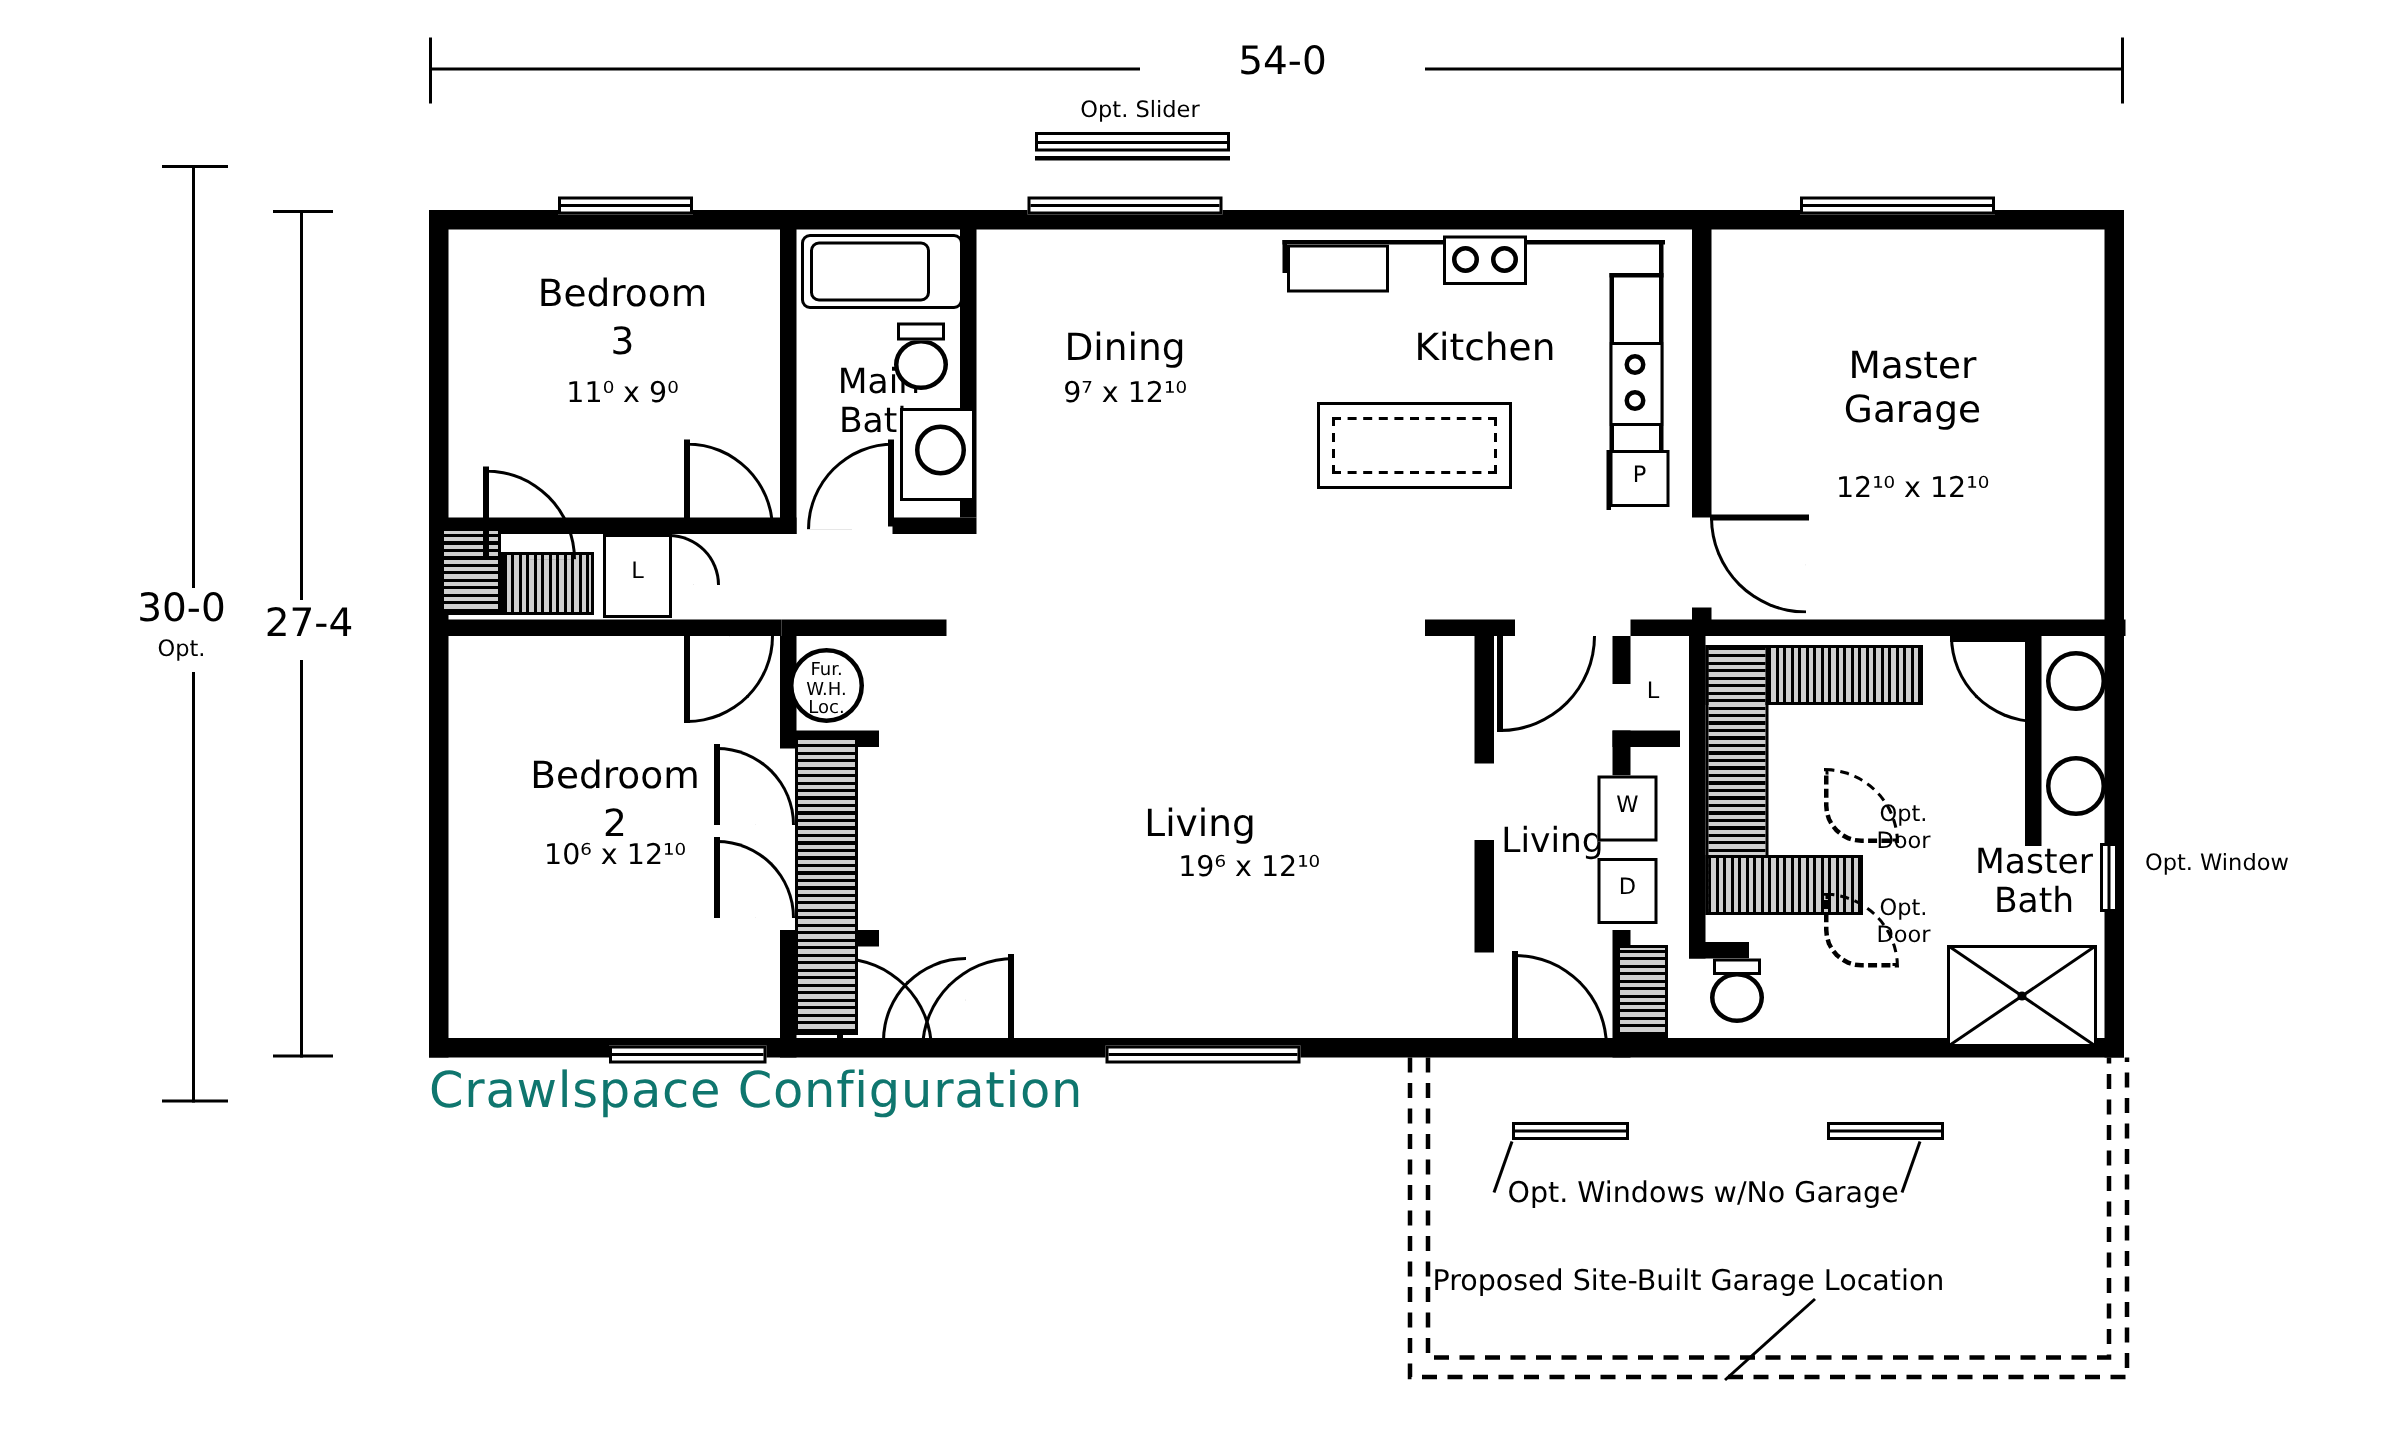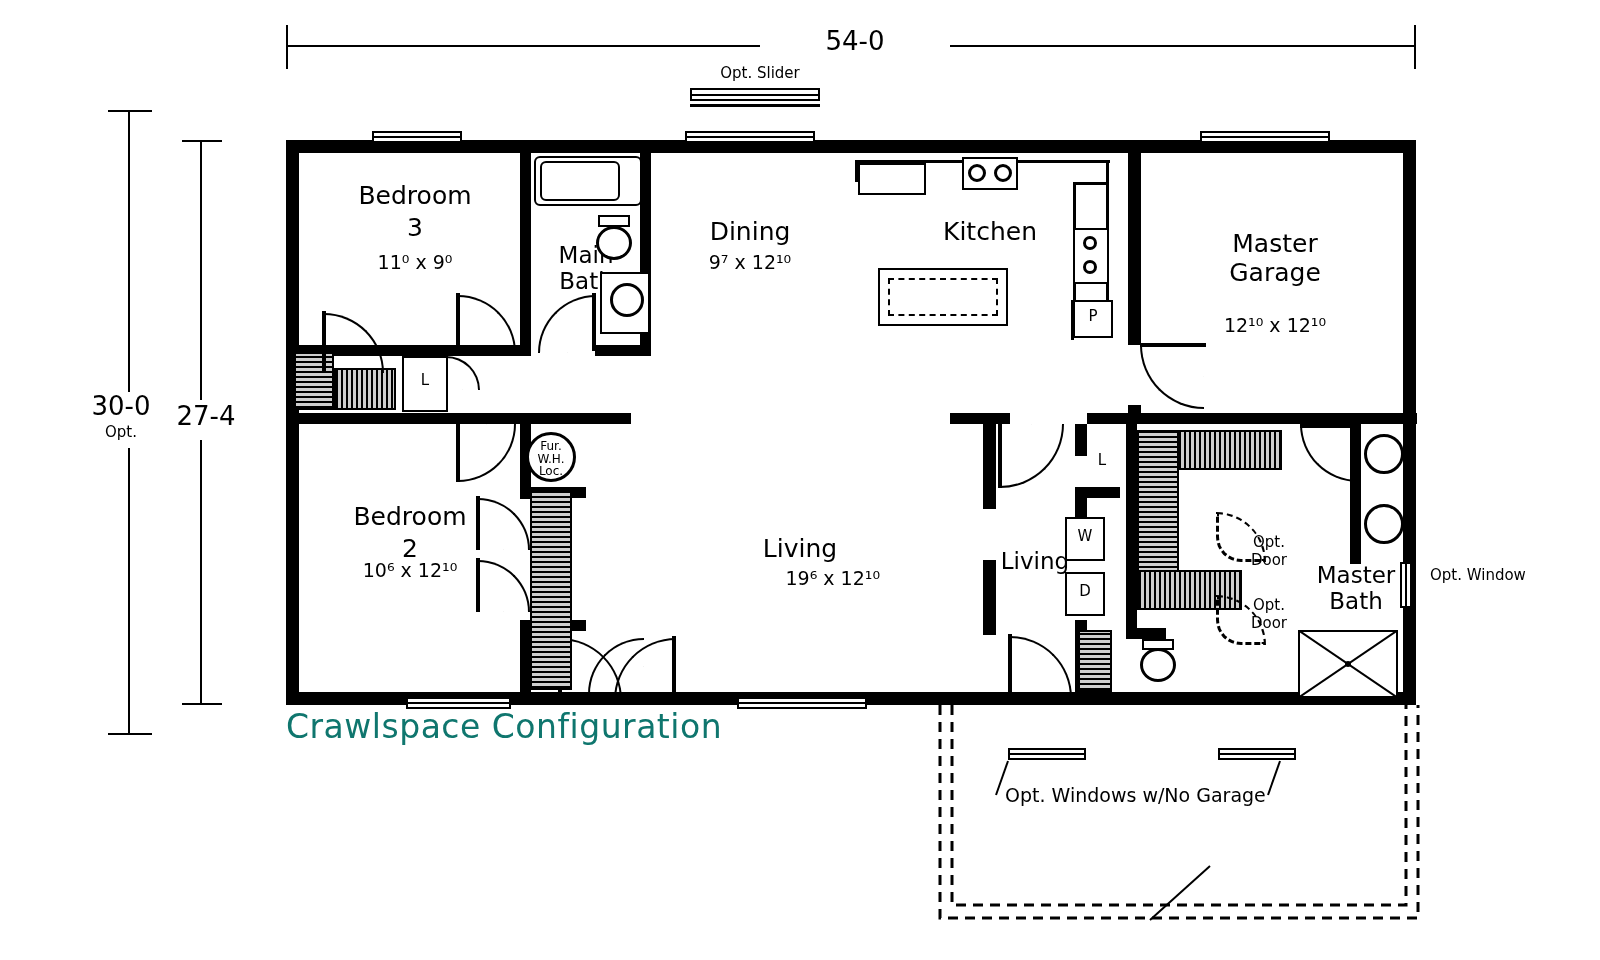--- a/index.html
+++ b/index.html
@@ -282,17 +282,18 @@
     <path d="M10,5 L10,218 L488,218 L488,5" fill="none" stroke="#000" stroke-width="3" stroke-dasharray="10,7"></path>
     <path d="M22,5 L22,205 L476,205 L476,5" fill="none" stroke="#000" stroke-width="3" stroke-dasharray="10,7"></path>
   </svg>
   <div class="win" style="left:1008px;top:748px;width:78px;height:12px;"></div>
   <div class="win" style="left:1218px;top:748px;width:78px;height:12px;"></div>
   <svg class="abs" style="left:980px;top:755px;" width="340" height="60">
     <path d="M28,6 L16,40" stroke="#000" stroke-width="2" fill="none"></path>
     <path d="M300,6 L288,40" stroke="#000" stroke-width="2" fill="none"></path>
   </svg>
   <div class="opt-note" style="left:1005px;top:784px;">Opt. Windows w/No Garage</div>
+  <div class="opt-note" style="left:955px;top:843px;">Proposed Site-Built Garage Location</div>
   <svg class="abs" style="left:1140px;top:860px;" width="120" height="70">
     <path d="M70,6 L10,60" stroke="#000" stroke-width="2" fill="none"></path>
   </svg>
 
 </div>
 
 </body></html>

